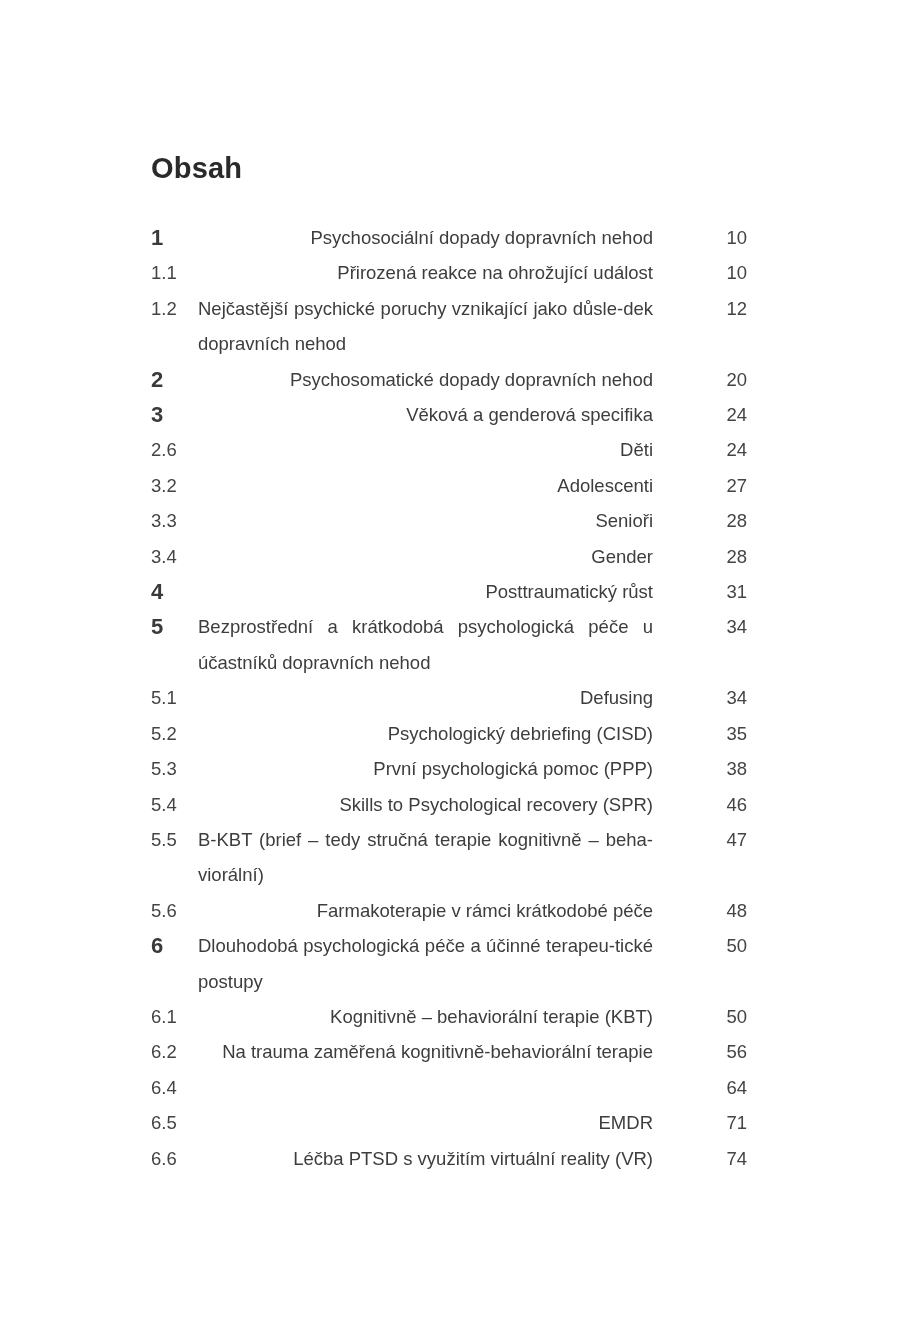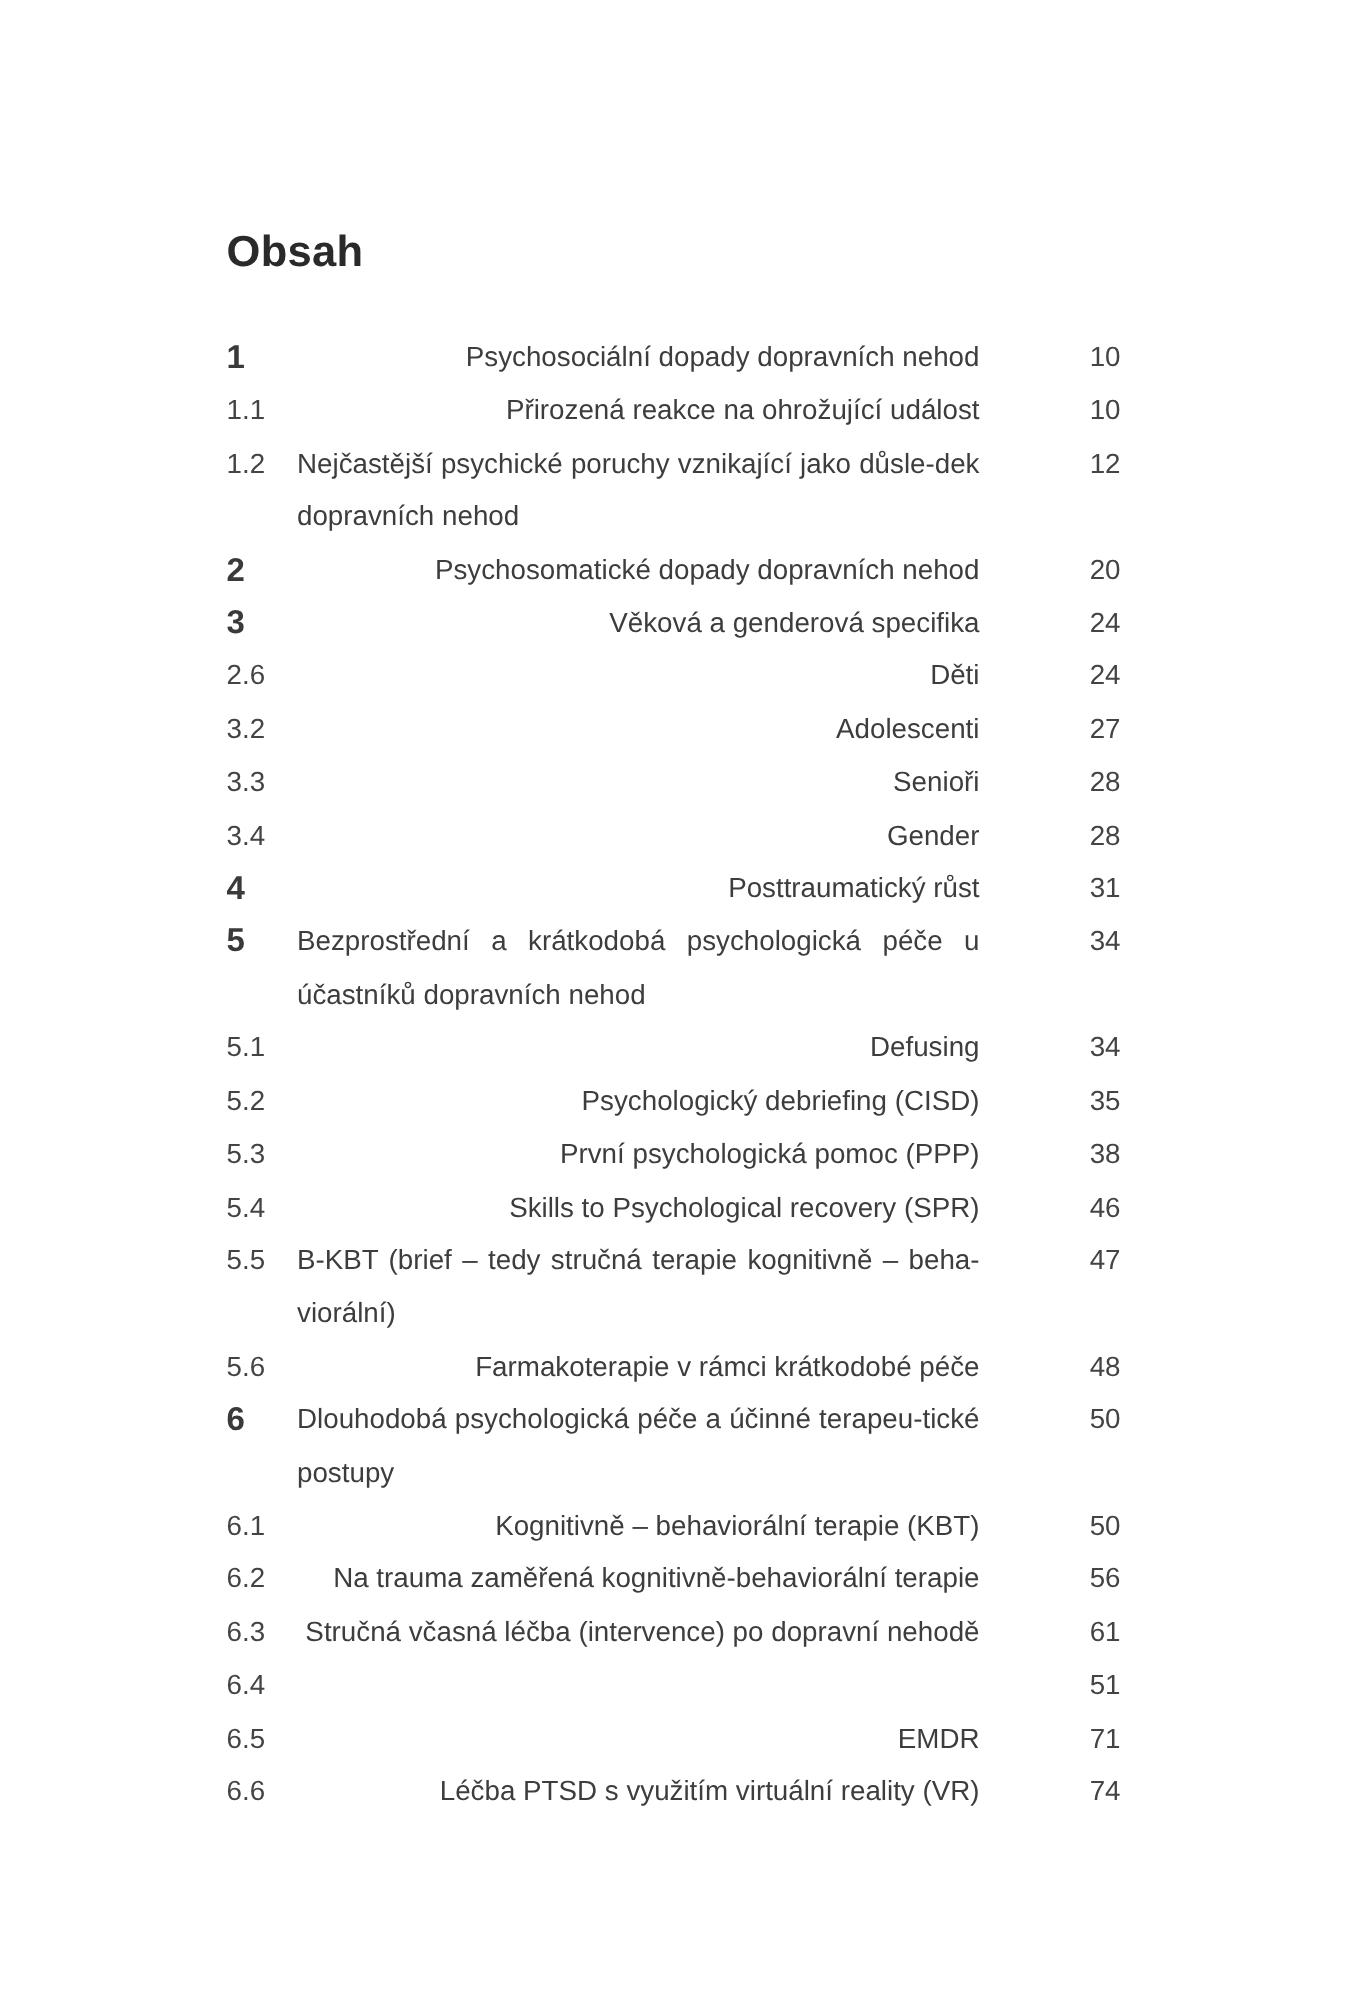--- a/index.html
+++ b/index.html
@@ -115,27 +115,22 @@
       <span class="num">6.1</span>
       <span class="text single">Kognitivně – behaviorální terapie (KBT)</span>
       <span class="page">50</span>
     </li>
   <li class="row">
       <span class="num">6.2</span>
       <span class="text single">Na trauma zaměřená kognitivně-behaviorální terapie</span>
       <span class="page">56</span>
     </li>
   <li class="row">
-      <span class="num">6.3</span>
-      <span class="text single">Stručná včasná léčba (intervence) po dopravní nehodě</span>
-      <span class="page">61</span>
-    </li>
-  <li class="row">
       <span class="num">6.4</span>
-      <span class="page">51</span>
+      <span class="page">64</span>
     </li>
   <li class="row">
       <span class="num">6.5</span>
       <span class="text single">EMDR</span>
       <span class="page">71</span>
     </li>
   <li class="row">
       <span class="num">6.6</span>
       <span class="text single">Léčba PTSD s využitím virtuální reality (VR)</span>
       <span class="page">74</span>

